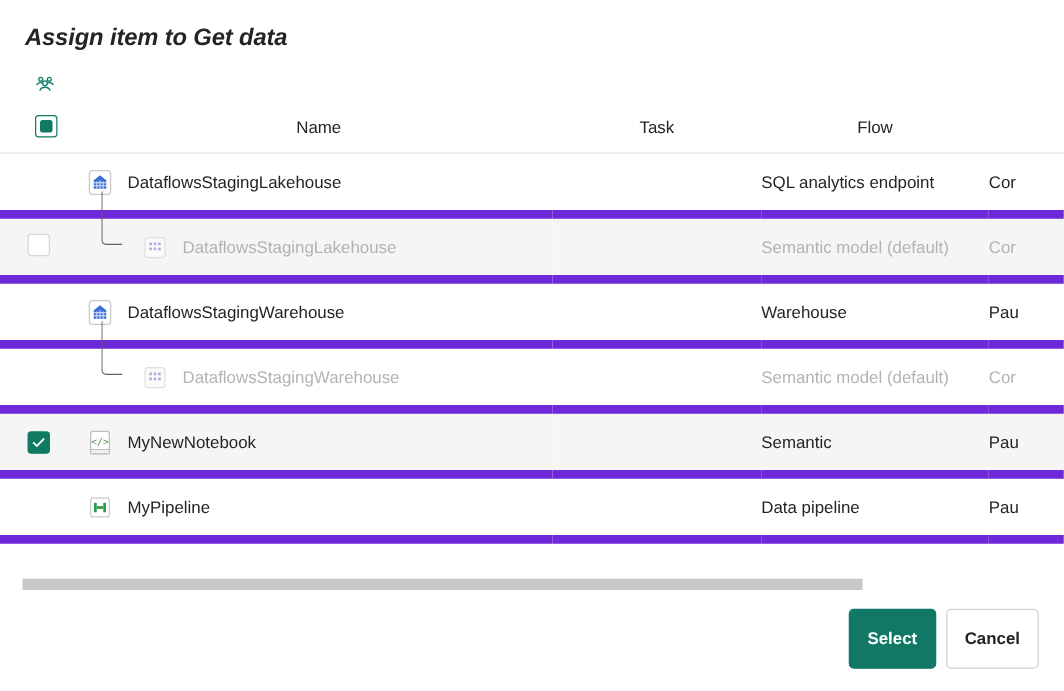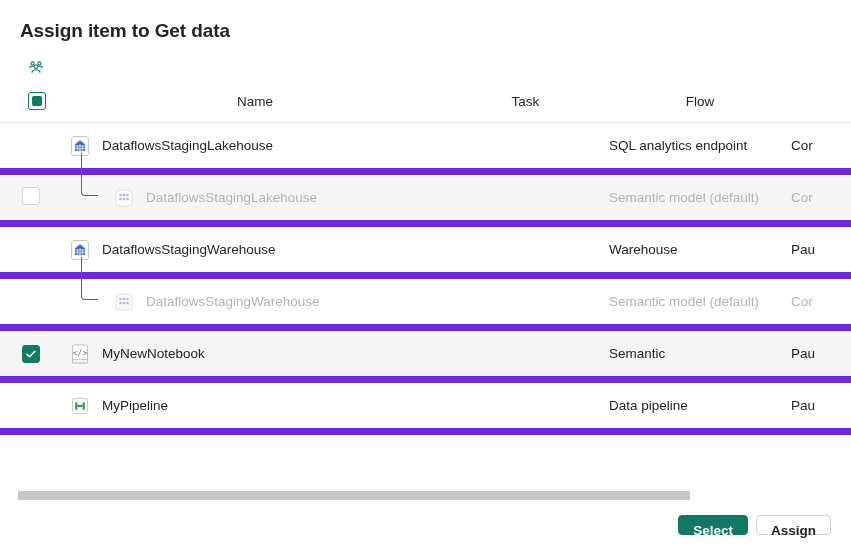--- a/index.html
+++ b/index.html
@@ -29,20 +29,21 @@
     padding: 18px 20px 0 20px;
     flex: 0 0 auto;
   }
   .dlg-title {
     font-size: 19px;
     font-weight: bold;
     color: #242424;
     letter-spacing: -0.1px;
     line-height: 26px;
     margin: 0;
+    font-style: italic;
   }
   .ws-breadcrumb {
     display: flex;
     align-items: center;
     gap: 8px;
     margin-top: 14px;
     padding-left: 7px;
   }
   .ws-icon {
     width: 18px;
@@ -193,21 +194,21 @@
     display: flex;
     justify-content: flex-end;
     align-items: center;
     gap: 8px;
     padding: 14px 20px 18px 20px;
   }
   .btn {
     font-family: "Liberation Sans", sans-serif;
     font-size: 13.5px;
     font-weight: bold;
-    height: 20px;
+    height: 48px;
     min-width: 62px;
     padding: 0 14px;
     border-radius: 4px;
     box-sizing: border-box;
     cursor: pointer;
     line-height: 30px;
     text-align: center;
   }
   .btn-primary {
     background: #117865;
@@ -387,16 +388,16 @@
         </tbody>
     </table>
   </div>
 
   <div class="hscroll">
     <div class="thumb"></div>
   </div>
 
   <div class="dlg-footer">
     <button class="btn btn-primary">Select</button>
-    <button class="btn btn-secondary">Assign</button>
+    <button class="btn btn-secondary">Cancel</button>
   </div>
 
 </div>
 
 </body></html>

